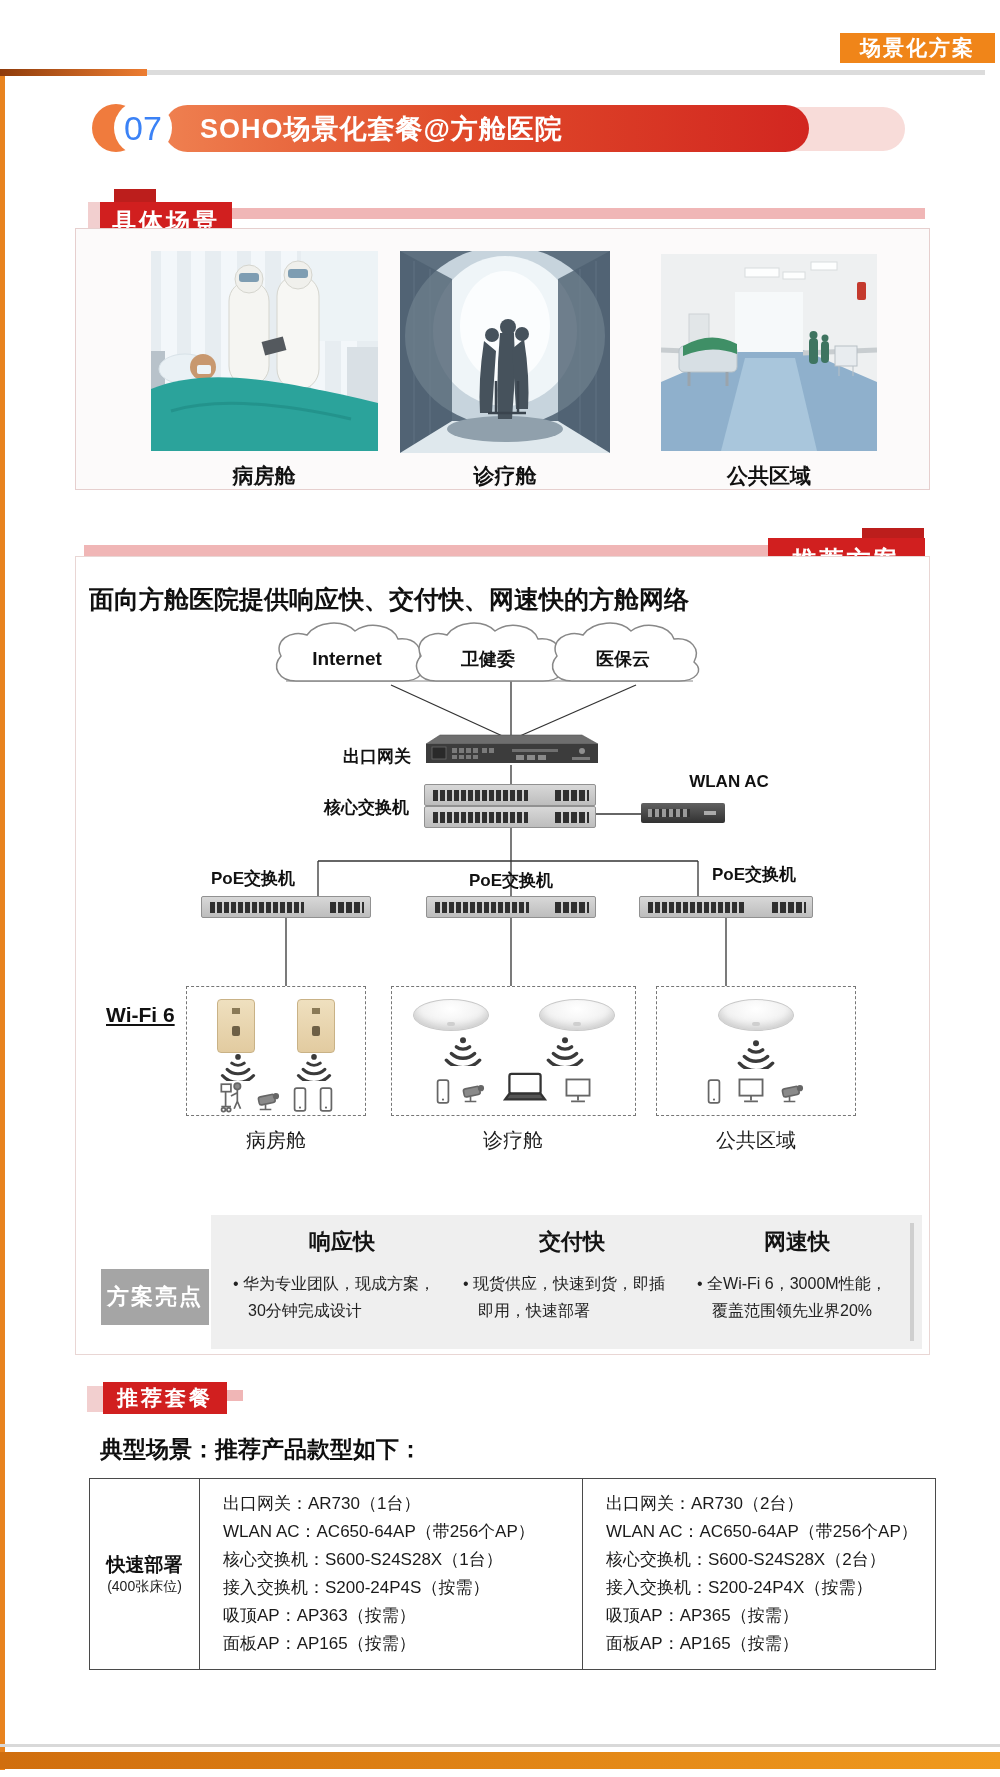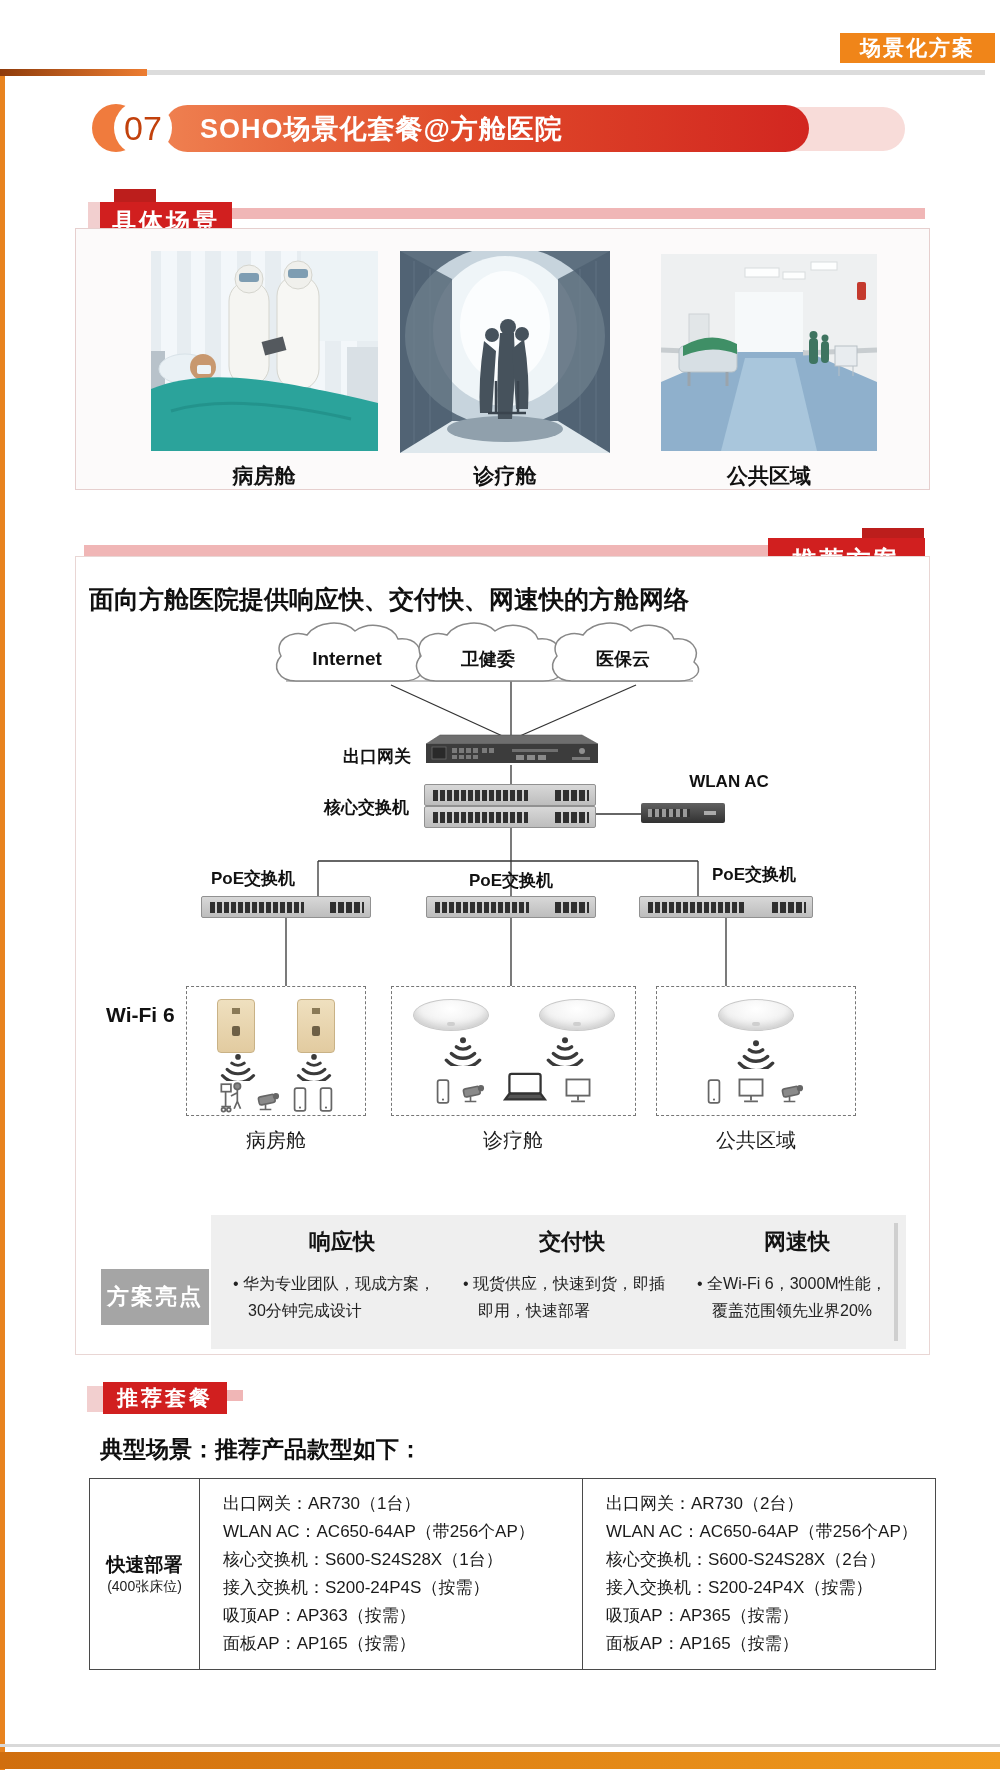--- a/index.html
+++ b/index.html
@@ -17,21 +17,21 @@
   .rule-gray { left:147px; top:70px; width:838px; height:5px; background:#DCDCDC; }
 
   
   .banner-back { left:700px; top:107px; width:205px; height:44px; background:#F8DCD9; border-radius:22px; }
   .banner-pill { left:164px; top:105px; width:645px; height:47px; border-radius:24px;
     background:linear-gradient(90deg,#EF8050 0%,#E04B2A 45%,#D22620 100%);
     display:flex; align-items:center; padding-left:36px; box-sizing:border-box;
     color:#fff; font-size:27px; font-weight:bold; letter-spacing:1px; }
   .banner-crescent { left:92px; top:104px; width:48px; height:48px; background:#F07B3D; border-radius:50%; }
   .banner-circle { left:114px; top:100px; width:58px; height:56px; background:#fff; border-radius:50%;
-    display:flex; align-items:center; justify-content:center; font-size:34px; color:#c2410c; }
+    display:flex; align-items:center; justify-content:center; font-size:34px; color:#3b82f6; }
 
   
   .hdr-shadow { background:#F2CFCF; }
   .hdr-tab { background:#BC1E1C; }
   .hdr-bar { background:#F0B6B6; }
   .hdr-box { background:#D11F1F; color:#fff; font-weight:bold; display:flex; align-items:center; justify-content:center; letter-spacing:3px; }
 
   
   .scenes-box { left:75px; top:228px; width:855px; height:262px; background:#FCFAFA; border:1px solid #E6CFCE; box-sizing:border-box; }
   .photo { position:absolute; overflow:hidden; }
@@ -65,21 +65,21 @@
   .wall-ap { width:36px; height:52px; background:linear-gradient(#EFE0BF,#E2CBA0); border:1px solid #C9B286; border-radius:4px; position:relative; }
   .wall-ap::before { content:""; position:absolute; left:14px; top:8px; width:8px; height:6px; background:#8A7A57; }
   .wall-ap::after { content:""; position:absolute; left:14px; top:26px; width:8px; height:10px; background:#6E6046; border-radius:2px; }
   .ceil-ap { width:74px; height:30px; border:1px solid #C9C9C9; border-radius:50%;
     background:radial-gradient(ellipse at 50% 30%,#FFFFFF 0%,#F2F2F2 55%,#DBDBDB 100%);
     box-shadow:inset 0 -5px 7px rgba(0,0,0,.10); position:relative; }
   .ceil-ap::after { content:""; position:absolute; left:33px; bottom:4px; width:8px; height:4px; background:#CFCFCF; border-radius:2px; }
   .zone-lbl { position:absolute; top:570px; width:160px; text-align:center; font-size:20px; color:#1c1c1c; }
   .sol-caption { left:0; top:604px; width:855px; text-align:center; font-size:23px; font-weight:bold; color:#0d0d0d; }
 
-  .hl-band { left:135px; top:658px; width:695px; height:134px; background:#EFEFEF; }
+  .hl-band { left:135px; top:658px; width:695px; height:134px; background:#EFEFEF;padding-left:16px; }
   .hl-divider { position:absolute; right:8px; top:8px; width:4px; height:118px; background:#CFCFCF; }
   .hl-col { position:absolute; top:12px; }
   .hl-title { text-align:center; font-size:22px; font-weight:bold; color:#141414; margin-bottom:13px; }
   .hl-desc { font-size:16px; line-height:27px; color:#222; padding-left:15px; text-indent:-15px; }
   .hl-label { left:25px; top:712px; width:108px; height:56px; background:#A5A5A5; color:#fff; font-size:22px; font-weight:bold;
     display:flex; align-items:center; justify-content:center; letter-spacing:2px; }
 
   
   .pkg-shadow { left:87px; top:1386px; width:18px; height:26px; background:#F2CFCF; }
   .pkg-stub { left:226px; top:1390px; width:17px; height:11px; background:#F0B6B6; }
@@ -293,21 +293,21 @@
     <div class="lbl" style="left:582px;top:215px;width:86px;text-align:center;margin-left:28px;">WLAN AC</div>
     <div class="wlanac" style="left:565px;top:246px;"></div>
 
     <div class="lbl" style="left:117px;top:310px;width:120px;text-align:center;">PoE交换机</div>
     <div class="lbl" style="left:375px;top:312px;width:120px;text-align:center;">PoE交换机</div>
     <div class="lbl" style="left:618px;top:306px;width:120px;text-align:center;">PoE交换机</div>
     <div class="switch" style="left:125px;top:339px;width:170px;"></div>
     <div class="switch" style="left:350px;top:339px;width:170px;"></div>
     <div class="switch" style="left:563px;top:339px;width:174px;"></div>
 
-    <div class="lbl" style="left:30px;top:446px;font-size:21px;">Wi-Fi 6</div>
+    <div class="lbl" style="left:30px;top:446px;font-size:21px;text-decoration:underline;">Wi-Fi 6</div>
 
     <div class="zone" style="left:110px;top:429px;width:180px;height:130px;">
       <div class="zone-row" style="gap:42px;">
         <div class="wall-ap"></div>
         <div class="wall-ap"></div>
       </div>
       <div class="zone-row" style="gap:38px;">
         <svg class="wifi-svg" width="38" height="28" viewBox="0 0 24 18">
             <g stroke="#3A3A3A" stroke-width="2" fill="none" stroke-linecap="round">
               <circle cx="12" cy="2.5" r="1.8" fill="#3A3A3A" stroke="none"></circle>

